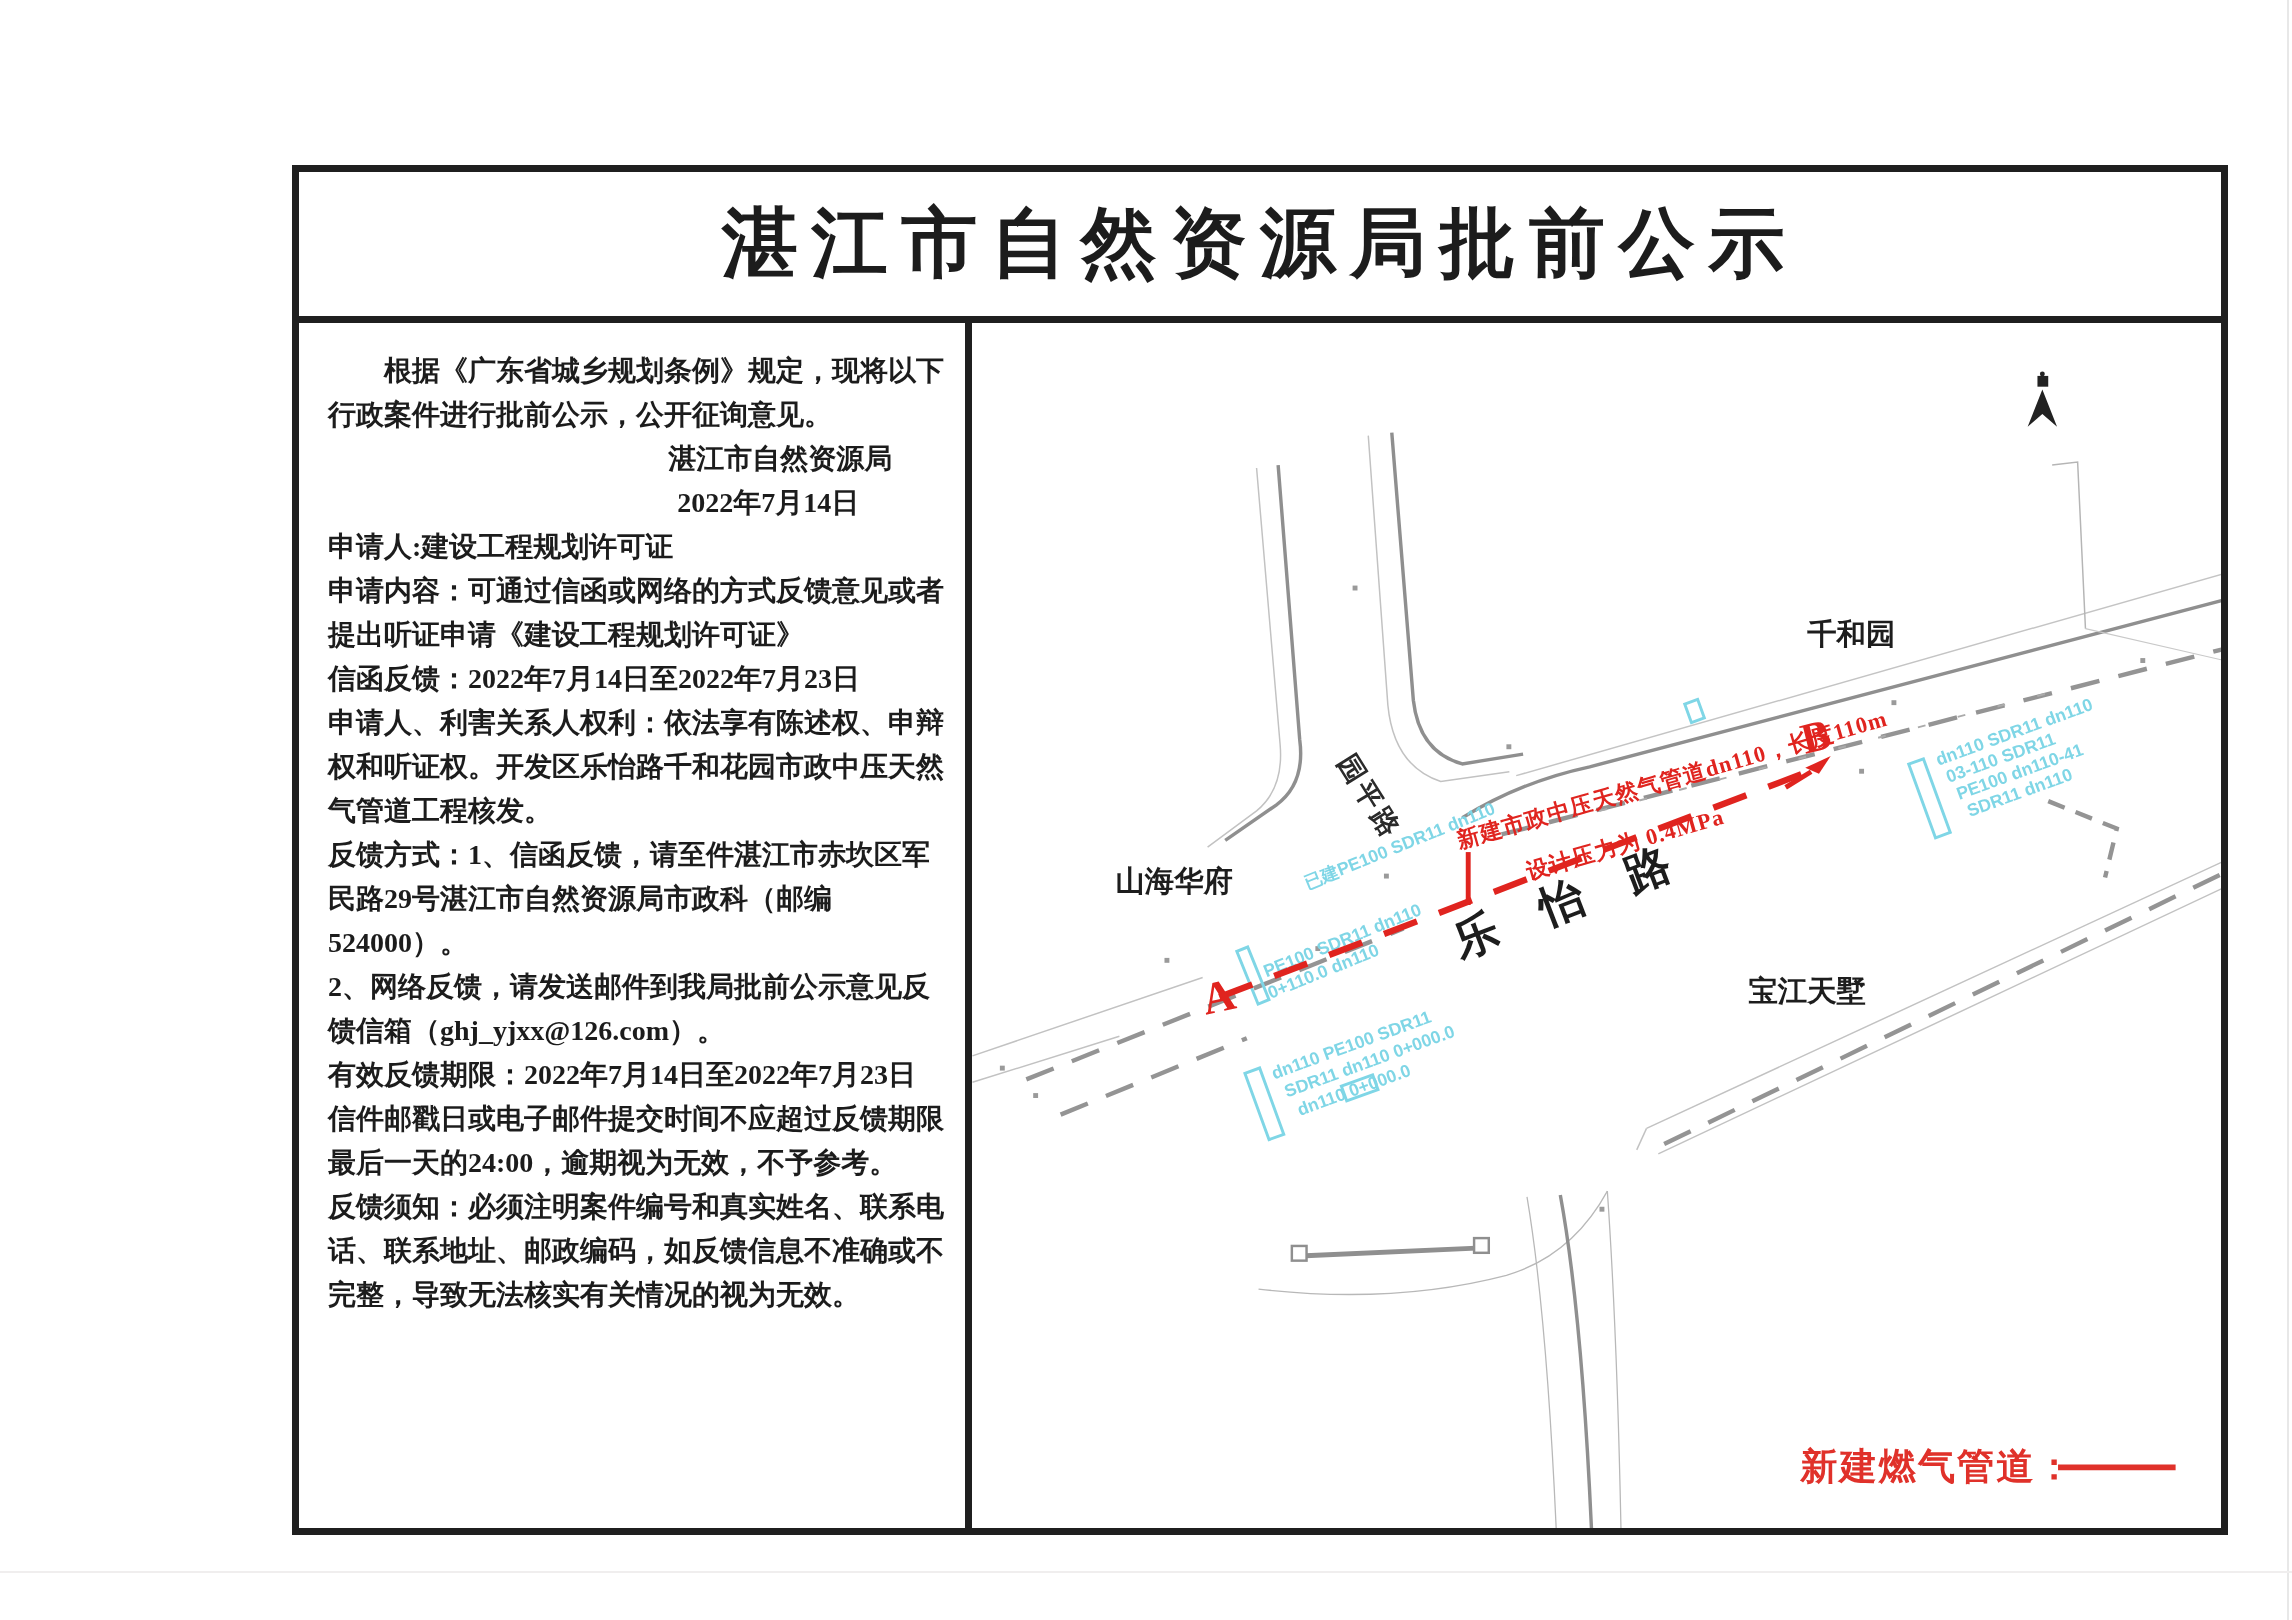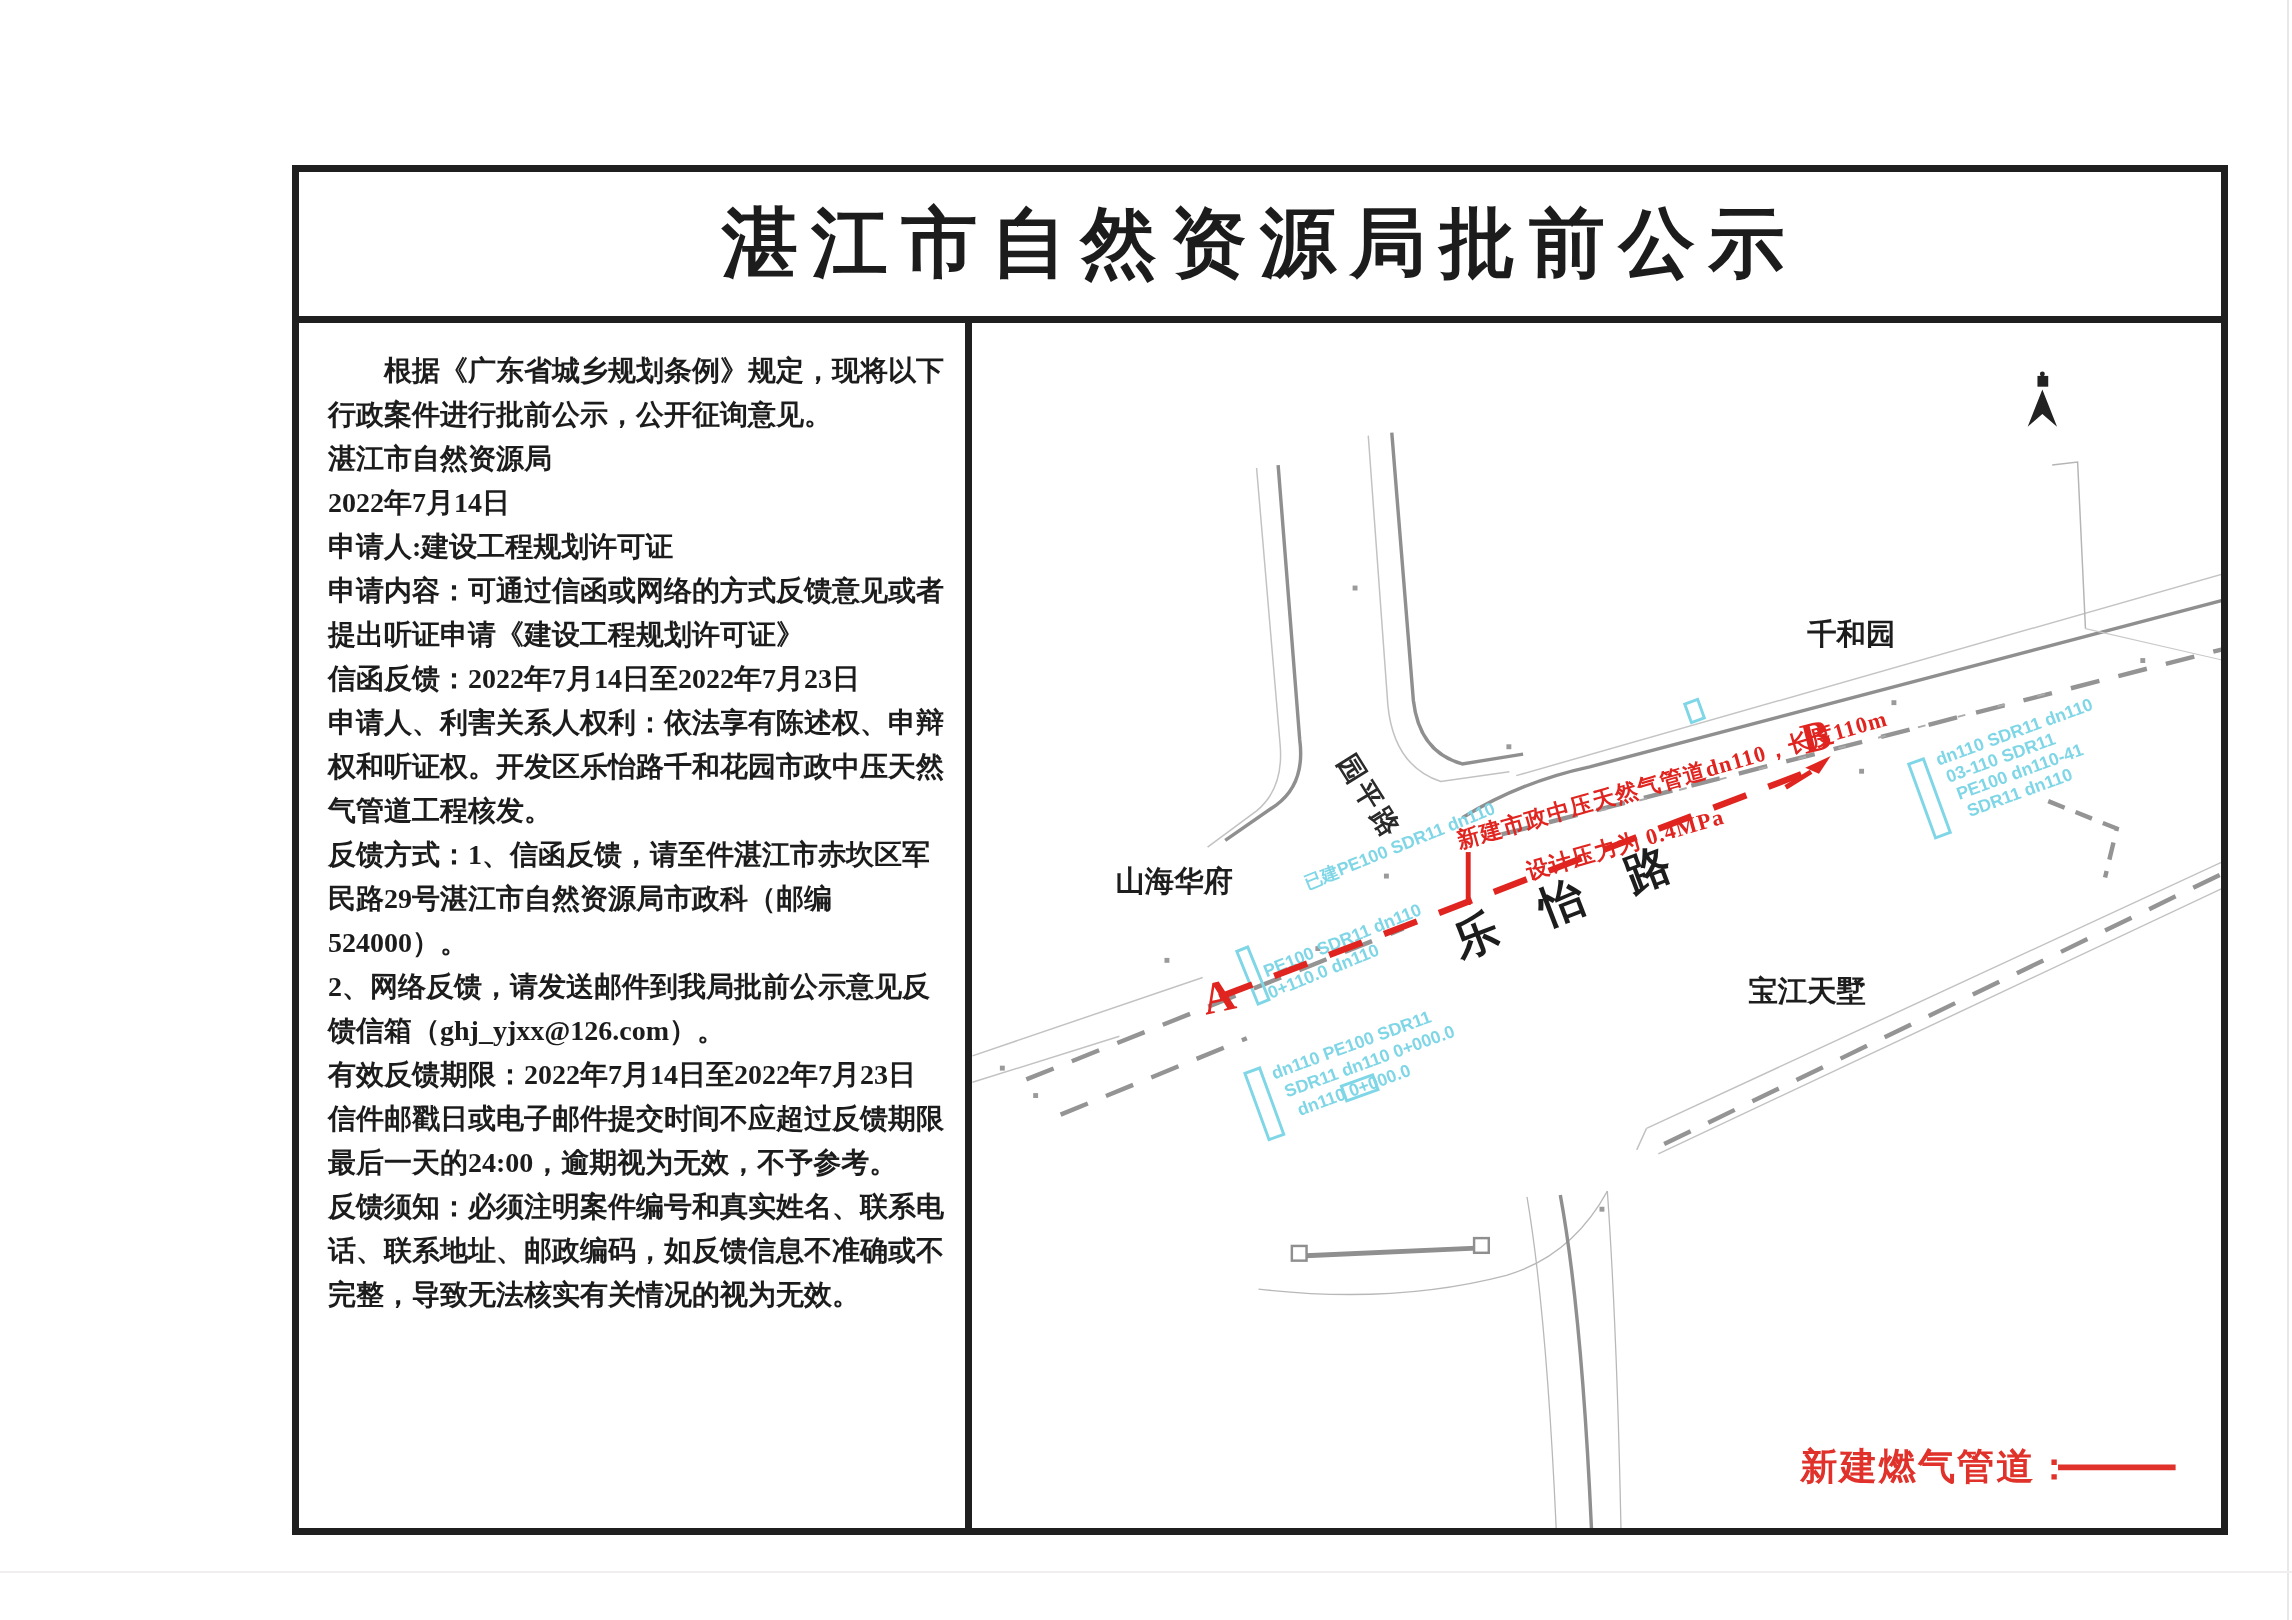--- a/index.html
+++ b/index.html
@@ -41,22 +41,22 @@
     border-right:7.8px solid #1f1f1f;
     box-sizing:border-box;
     padding:25.5px 15.7px 9.8px 29px;
     font-weight:bold;
     font-size:28px;
     line-height:44px;
     overflow:hidden;
   }
   .text-panel p{margin:0;}
   .indent2{text-indent:2em;}
-  .sign-right{text-align:left;padding-right:57px;margin-top:35px;}
-  .date-right{padding-right:90px;}
+  .sign-right{text-align:right;padding-right:57px;margin-top:35px;}
+  .date-right{text-align:right;padding-right:90px;}
   .mt-lg{margin-top:51px;}
   .mt-md{margin-top:37px;}
   .mt-sm{margin-top:23.5px;}
 
   .map-panel{
     position:relative;
     flex:1;
     overflow:hidden;
   }
   .map-panel svg{display:block;width:1255px;height:1211px;}

